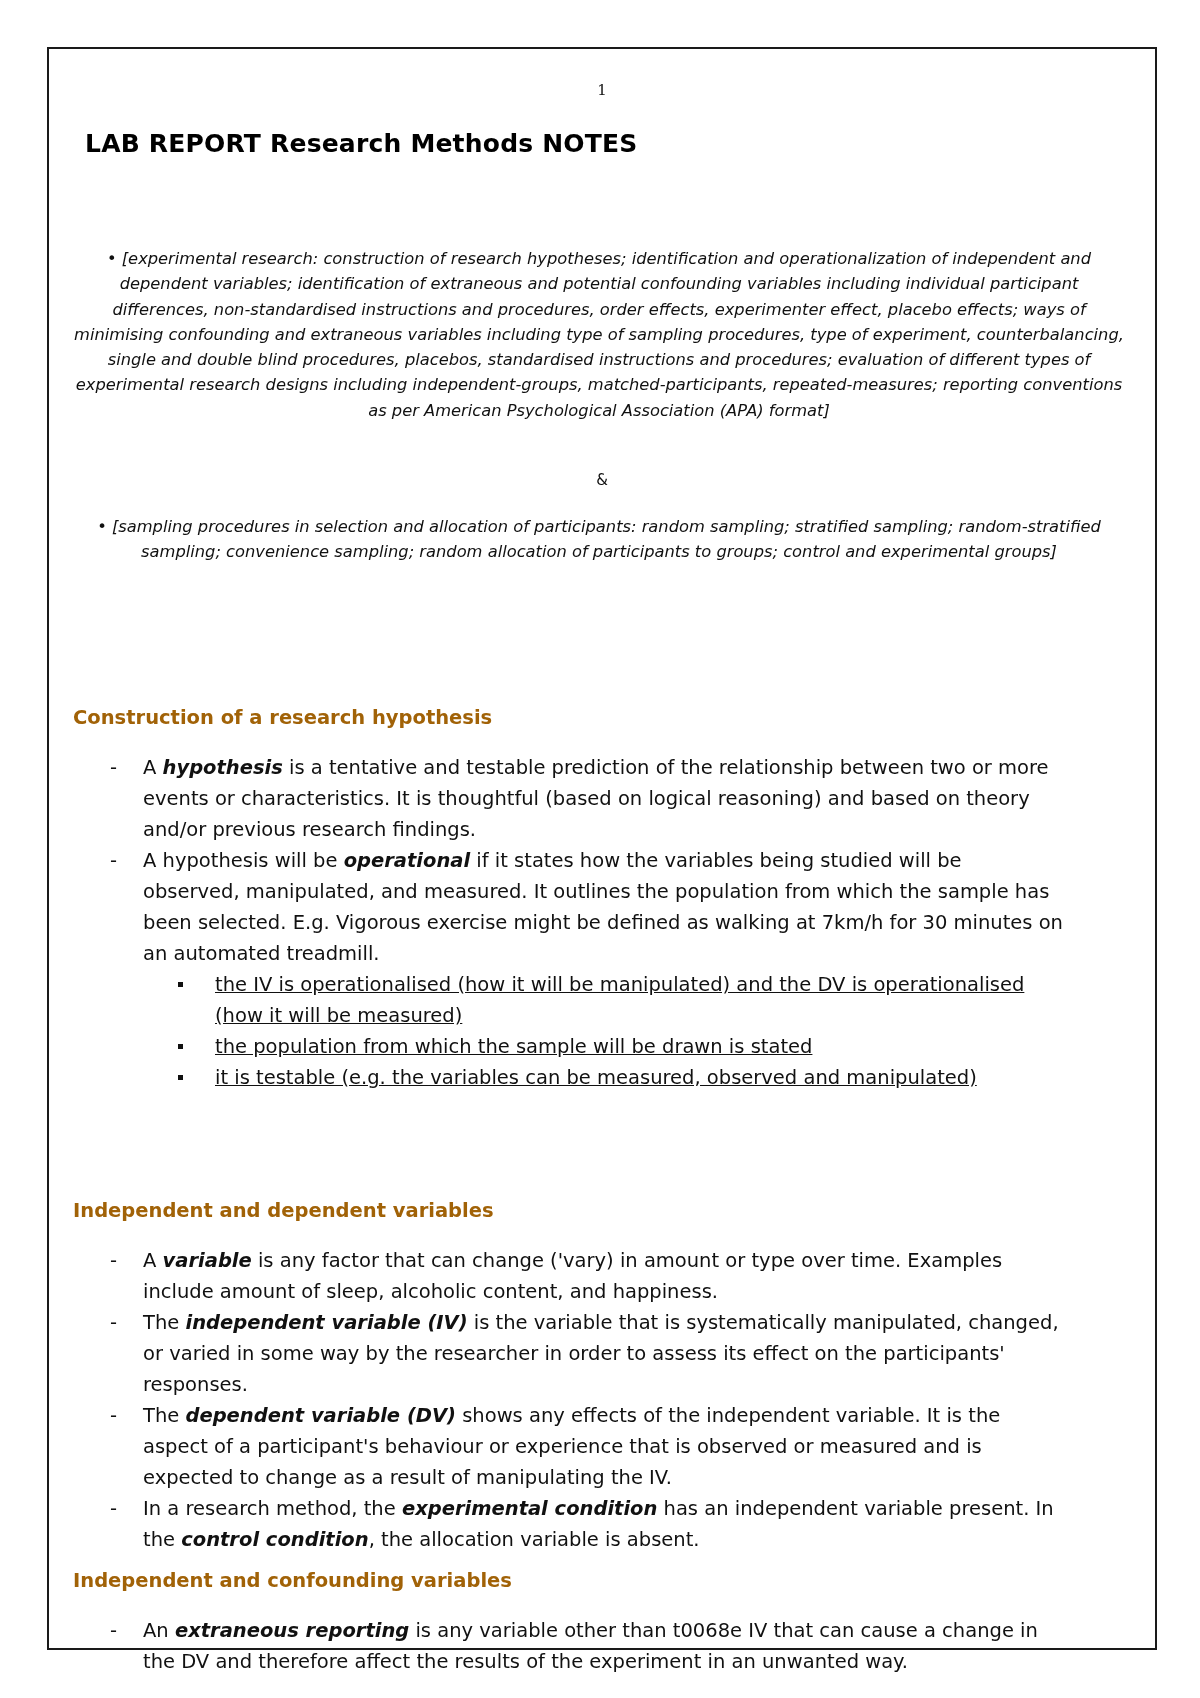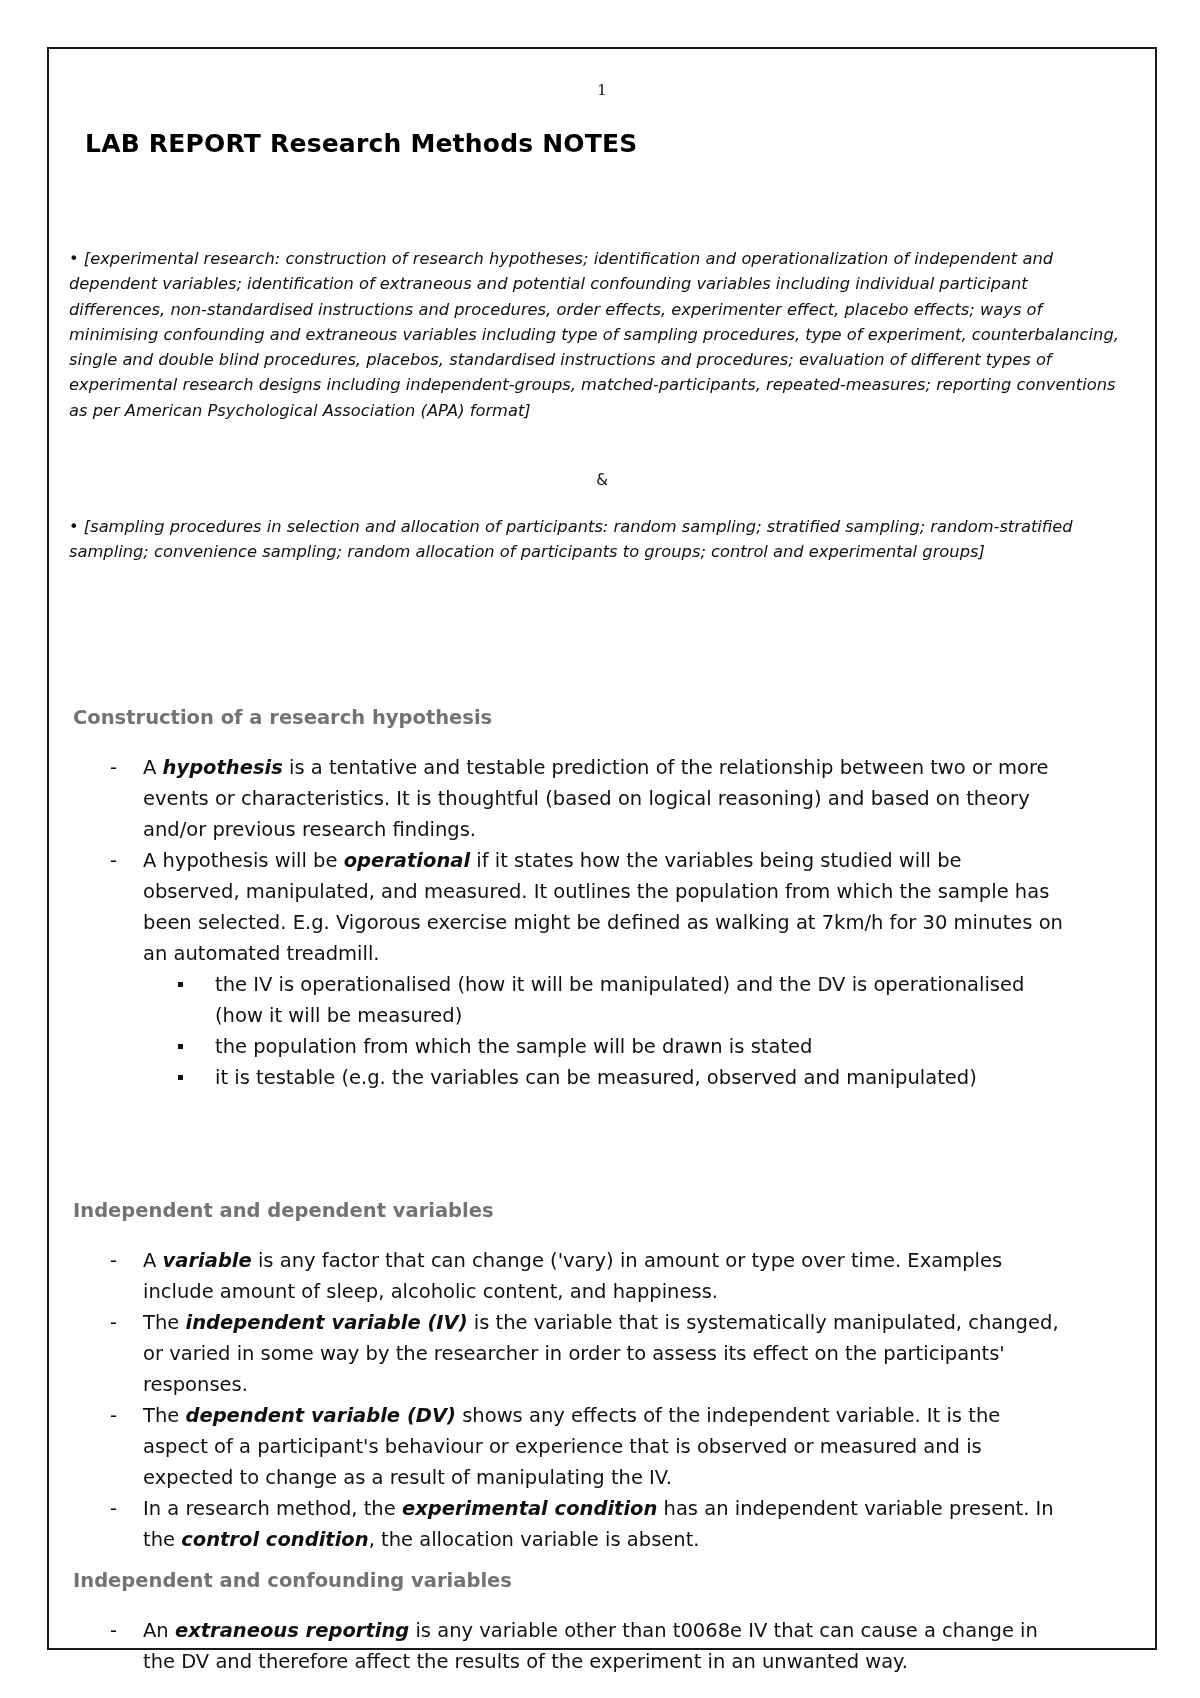--- a/index.html
+++ b/index.html
@@ -11,43 +11,43 @@
   .page-number {
     position: absolute; top: 32px; left: 0; width: 100%; text-align: center;
     font-family: "DejaVu Serif", serif; font-size: 15px; color: #111;
   }
   .doc-title {
     position: absolute; left: 24px; top: 68px; margin: 12px;
     font-family: "DejaVu Sans", sans-serif; font-weight: bold; font-size: 25px; color: #000;
     letter-spacing: 0.2px;
   }
   .syllabus {
-    position: absolute; left: 20px; width: 1060px; text-align: left;
+    position: absolute; left: 20px; width: 1060px; text-align: center;
     font-family: "DejaVu Sans", sans-serif; font-style: italic; font-size: 16.3px;
     line-height: 25.3px; color: #111; margin: 0;
   }
   .syl-1 { top: 197px; }
   .syl-2 { top: 465px; }
   .amp {
     position: absolute; top: 422px; left: 0; width: 100%; text-align: center;
     font-family: "DejaVu Sans", sans-serif; font-size: 15px; color: #111;
   }
   .section { position: absolute; left: 24px; width: 1060px; }
   .section h2 {
     margin: 0; font-family: "DejaVu Sans", sans-serif; font-weight: bold; font-size: 19.5px;
-    color: #737373; line-height: 26px;
+    color: #a16207; line-height: 26px;
   }
   .dash-list { list-style: none; margin: 0; padding: 0; }
   .dash-item {
     position: relative; padding-left: 70px; font-family: "DejaVu Sans", sans-serif;
     font-size: 19.5px; line-height: 31px; color: #111; width: 920px;
   }
   .dash-item .marker { position: absolute; left: 37px; top: 0; }
   .sq-list { list-style: none; margin: 0; padding: 0; }
-  .sq-item { position: relative; padding-left: 72px; width: 855px; }
+  .sq-item { position: relative; padding-left: 72px; width: 855px; text-decoration: underline; }
   .sq-item .sq {
     position: absolute; left: 35px; top: 13px; width: 5px; height: 5px; background: #111;
   }
   b i, i b, .term { font-weight: bold; font-style: italic; }
   .s1 { top: 656px; }
   .s1 ul.dash-list { margin-top: 21px; }
   .s2 { top: 1133px; margin-top: 16px; }
   .s2 ul.dash-list { margin-top: 21px; }
   .s3 { top: 1519px; }
   .s3 ul.dash-list { margin-top: 21px; }

